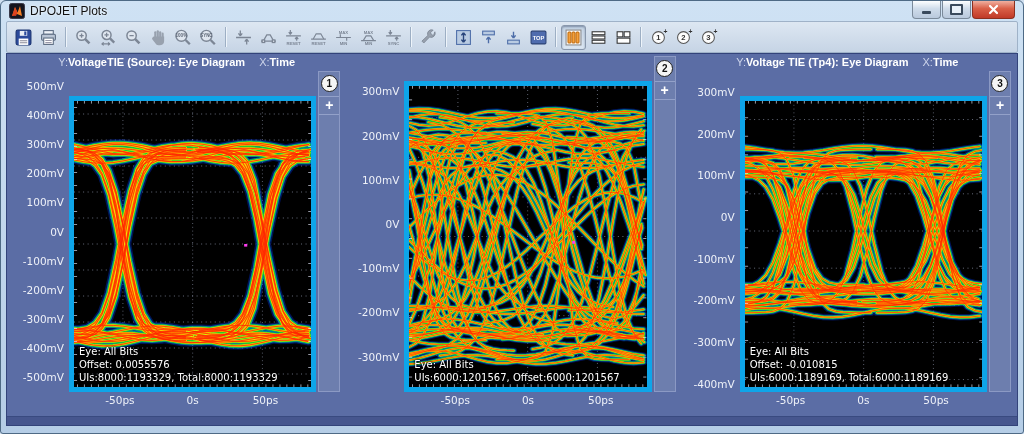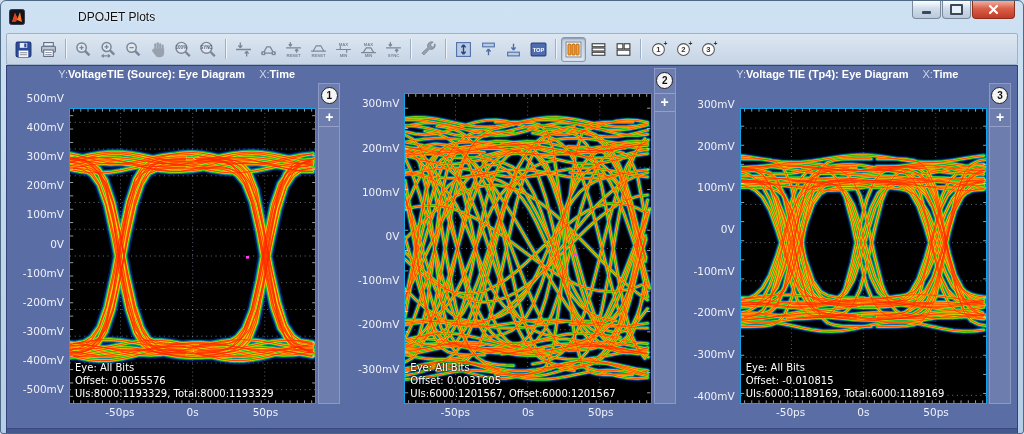--- a/index.html
+++ b/index.html
@@ -1,19 +1,19 @@
 <!DOCTYPE html>
 <html><head>
 <meta charset="utf-8">
 <style>
   html,body{margin:0;padding:0;background:#cfdff0;font-family:"Liberation Sans",sans-serif;}
   .window{position:relative;width:1024px;height:434px;box-sizing:border-box;border:1px solid #4e6a85;
     border-radius:6px 6px 3px 3px;background:linear-gradient(#cfe2f4,#b5cde6);padding:0 5px 5px;overflow:hidden;}
   
-  .titlebar{height:32px;display:flex;align-items:center;position:relative;gap:48px;}
+  .titlebar{height:20px;display:flex;align-items:center;position:relative;}
   .app-icon{width:16px;height:16px;margin:0 5px 0 3px;}
   .title-text{font-size:12px;color:#111;text-shadow:0 0 3px #fff;}
   .win-controls{position:absolute;right:3px;top:0;display:flex;}
   .win-btn{width:29px;height:18px;box-sizing:border-box;border:1px solid #7b8a9a;border-top:none;
     border-radius:0 0 4px 4px;background:linear-gradient(#fdfeff,#cfdcea 45%,#b9c9dc);display:flex;align-items:center;justify-content:center;margin-left:1px;cursor:pointer;}
   .win-btn.close{width:43px;background:linear-gradient(#f0b0a0,#d95f47 45%,#c03a28);border-color:#8c2f1f;}
   .glyph-min{width:9px;height:3px;background:#3a4a5c;border-radius:1px;margin-top:6px;}
   .glyph-max{width:9px;height:7px;border:2px solid #3a4a5c;border-radius:1px;background:#e8f0f8;}
   
   .toolbar{height:30px;background:linear-gradient(#dde7f2,#c6d4e5);border:1px solid #9fb2c8;border-radius:2px;
@@ -27,21 +27,21 @@
   .content{height:373px;box-sizing:border-box;background:#5b6da5;border:1px solid #33437a;display:flex;flex-direction:column;}
   .panels{flex:1;display:flex;gap:8px;padding:2px 6px 0;min-height:0;}
   .plot-panel{flex:1;min-width:0;display:flex;flex-direction:column;justify-content:flex-end;}
   .plot-header{height:15px;text-align:center;font-size:11px;color:#fff;white-space:nowrap;overflow:hidden;}
   .hdr-prefix{color:#ccd4ea;font-weight:normal;}
   .hdr-title{font-weight:bold;margin-right:14px;}
   .hdr-xtitle{font-weight:bold;}
   .plot-body{flex:1;display:flex;min-height:0;}
   .y-axis{width:56px;position:relative;flex:none;}
   .ytick{position:absolute;right:5px;transform:translateY(-50%);font-size:10.5px;color:#eef1f8;white-space:nowrap;font-family:"DejaVu Sans",sans-serif;}
-  .plot-area{flex:1;position:relative;border:1px solid #0ea5e9;background:#000;min-width:0;margin-top:25px;}
+  .plot-area{flex:1;position:relative;border:5px solid #0ea5e9;background:#000;min-width:0;margin-top:25px;}
   .plot-area svg.eye{position:absolute;inset:0;width:100%;height:100%;}
   .stats{position:absolute;left:5px;bottom:3px;color:#fff;font-size:10px;line-height:13px;
     font-family:"DejaVu Sans",sans-serif;text-shadow:0 0 2px #000,0 0 3px #000;pointer-events:none;}
   .side-strip{width:20px;flex:none;margin-left:2px;background:#6d7eae;border:1px solid #8b99c4;display:flex;flex-direction:column;align-items:center;}
   .badge{width:15px;height:15px;margin-top:3px;border-radius:50%;background:#f5f5f5;border:1px solid #222;
     color:#111;font-size:10px;font-weight:bold;line-height:15px;text-align:center;}
   .plus-btn{width:100%;margin-top:4px;border-top:1px solid #93a1c9;border-bottom:1px solid #93a1c9;
     color:#fff;font-size:14px;font-weight:bold;text-align:center;line-height:17px;cursor:pointer;}
   .x-axis{height:24px;flex:none;margin-left:56px;margin-right:24px;position:relative;}
   .xtick{position:absolute;top:2px;transform:translateX(-50%);font-size:10.5px;color:#eef1f8;font-family:"DejaVu Sans",sans-serif;}
@@ -599,21 +599,20 @@
                   <line y1="58.6" y2="58.6" x1="0" x2="3"></line>
                   <line y1="58.6" y2="58.6" x1="227" x2="230"></line>
                   <line y1="36.9" y2="36.9" x1="0" x2="3"></line>
                   <line y1="36.9" y2="36.9" x1="227" x2="230"></line>
                   <line y1="15.2" y2="15.2" x1="0" x2="3"></line>
                   <line y1="15.2" y2="15.2" x1="227" x2="230"></line>
                 </g>
               </svg>
             <div class="stats">
               <div>Eye: All Bits</div>
-              <div>Offset: 0.0031605</div>
               <div>UIs:6000:1201567, Offset:6000:1201567</div>
             </div>
           </div>
           <div class="side-strip">
             <div class="badge">2</div>
             <div class="plus-btn">+</div>
           </div>
         </div>
         <div class="x-axis">
             <div class="xtick" style="left:20.59%">-50ps</div>

